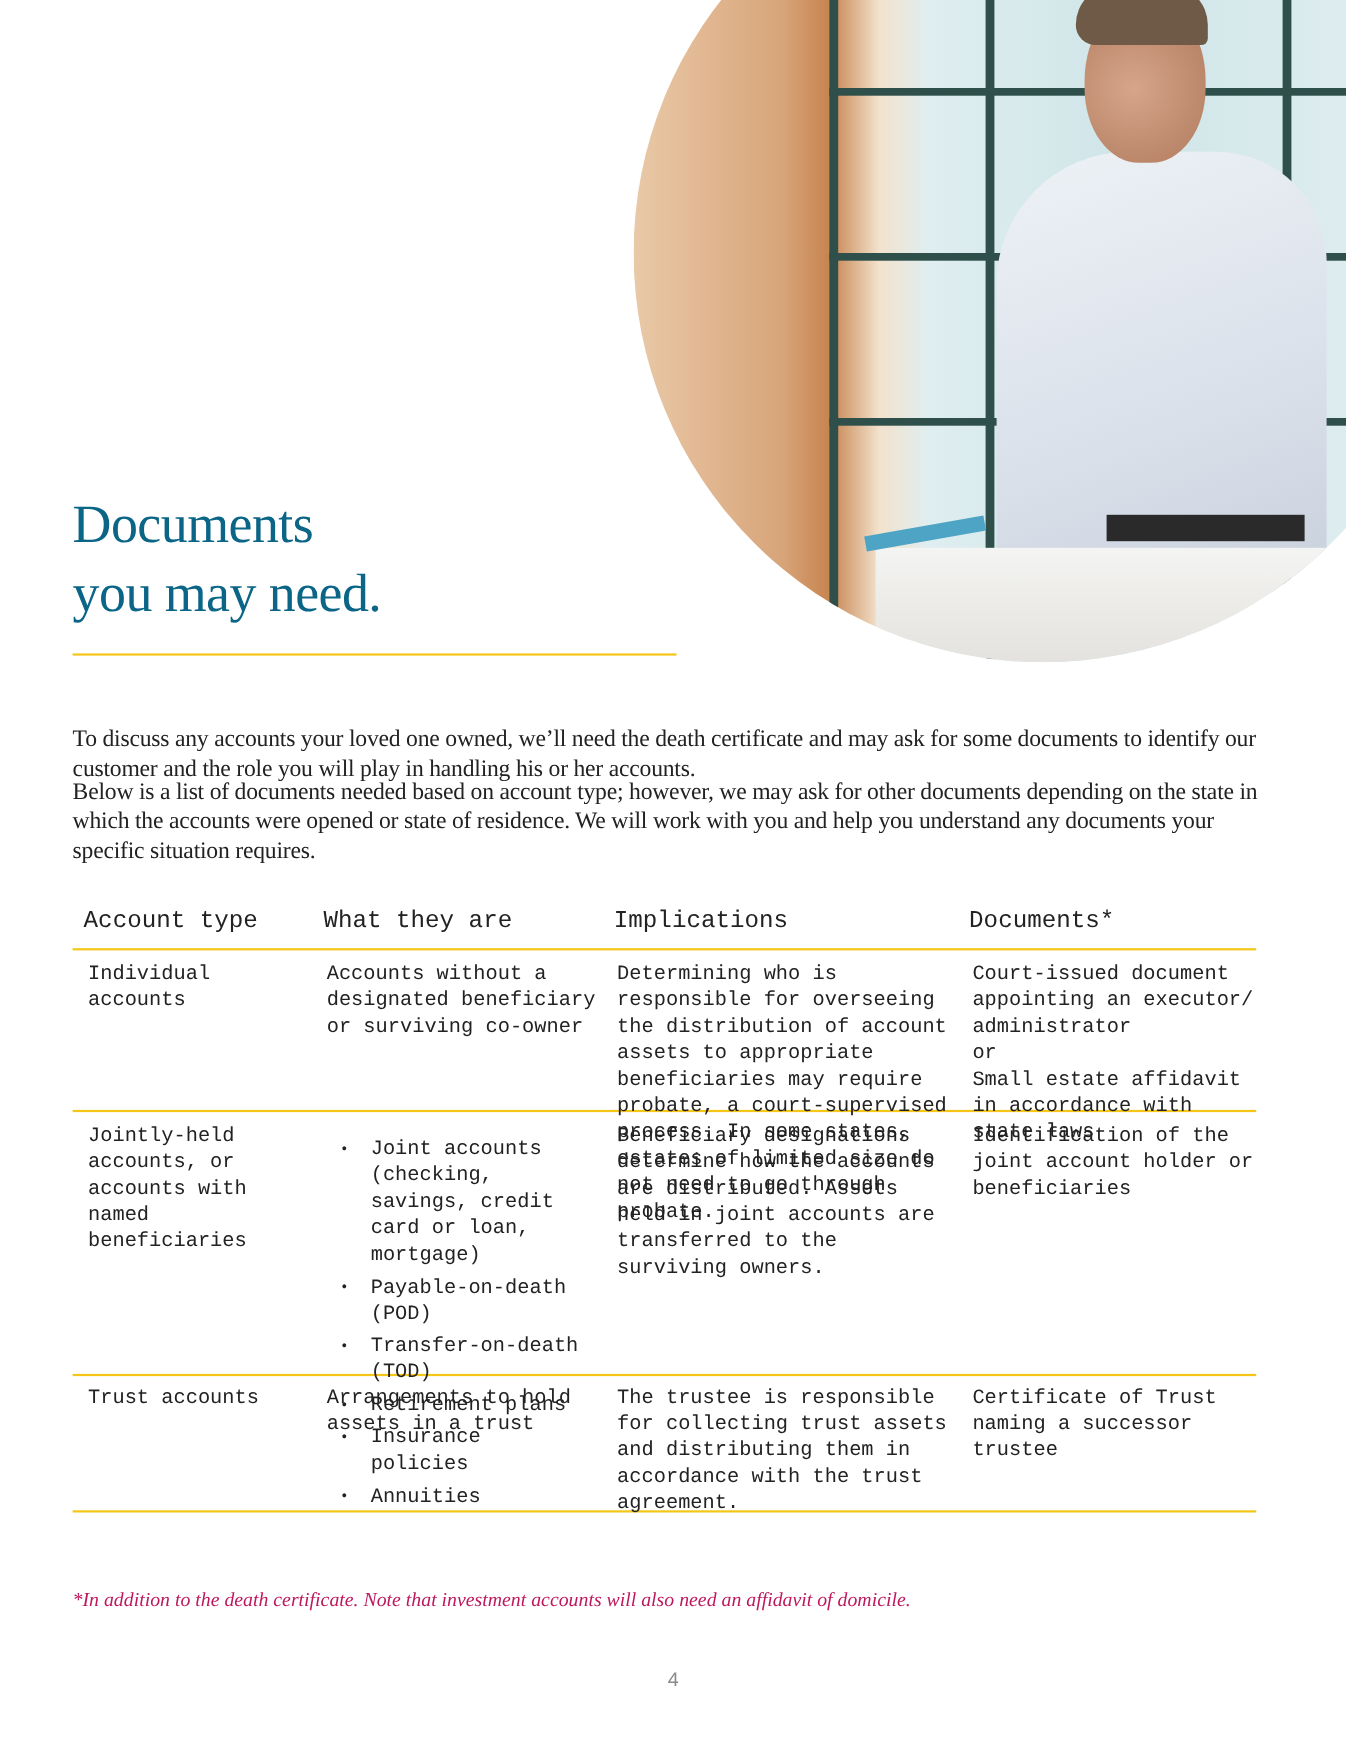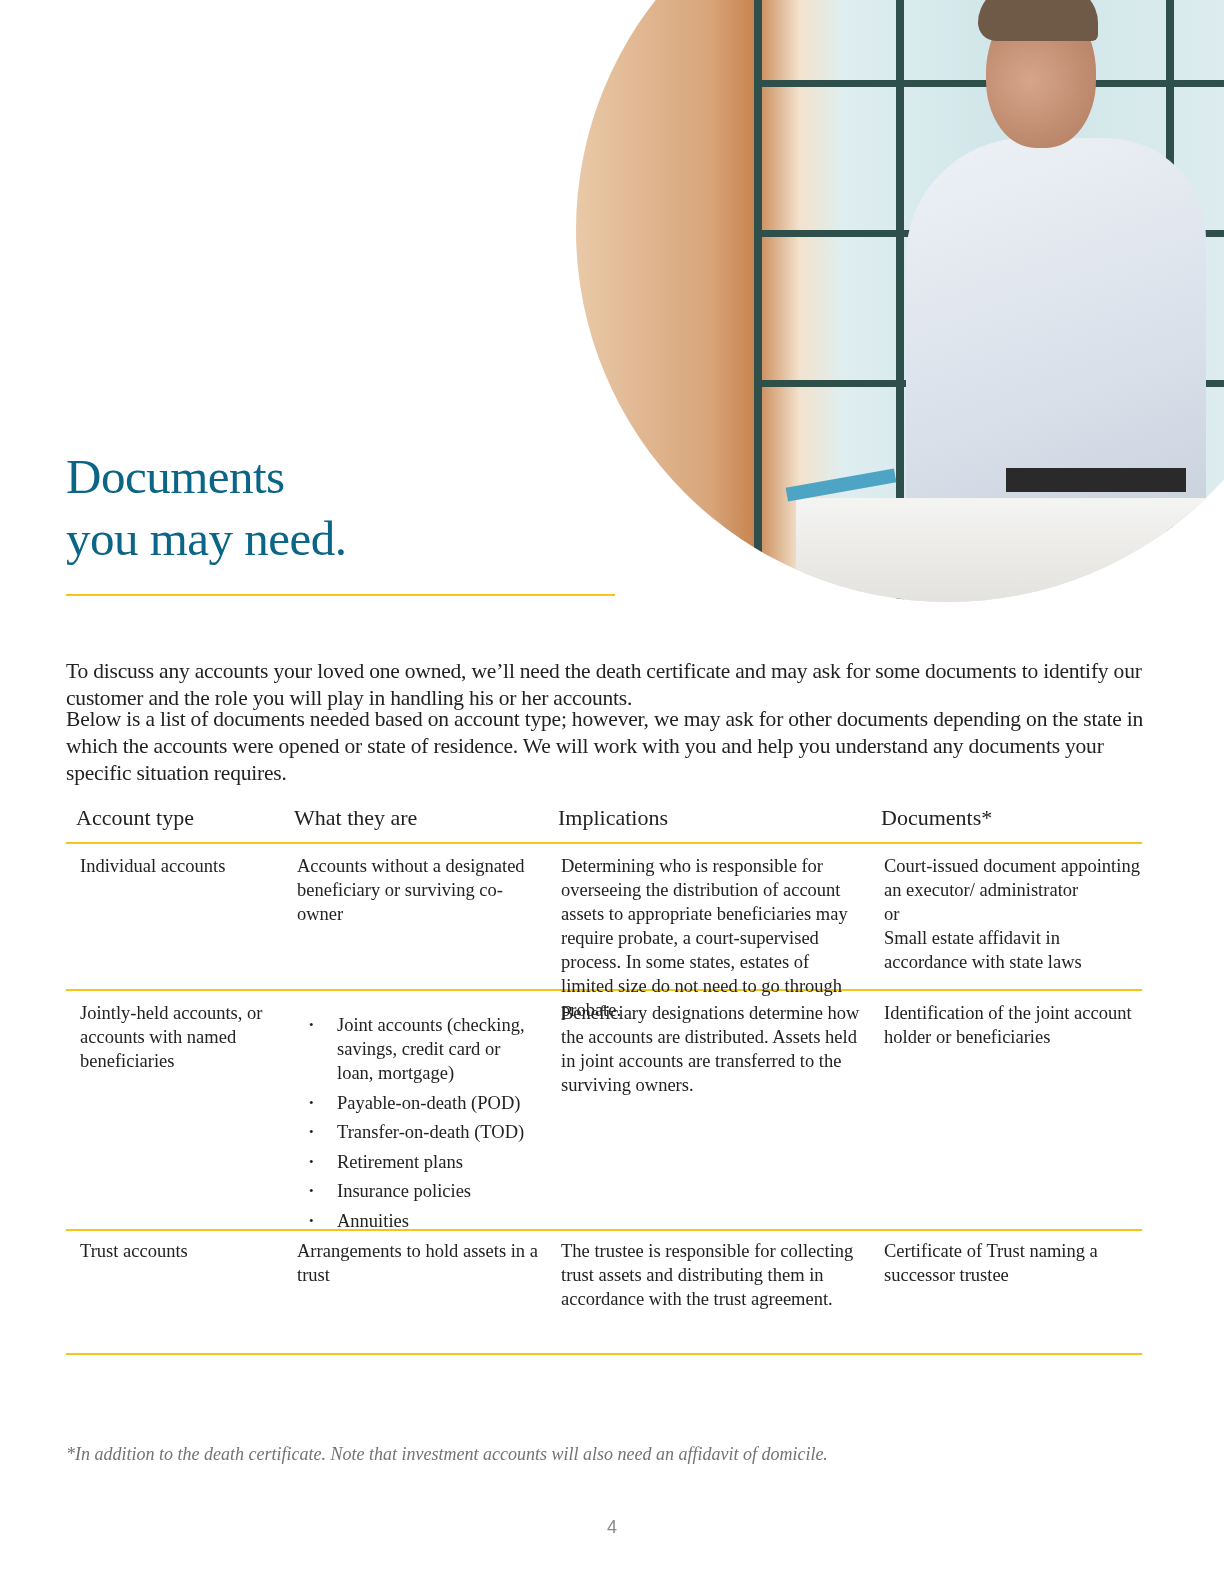--- a/index.html
+++ b/index.html
@@ -31,21 +31,21 @@
   .title { position: absolute; left: 66px; top: 446px; margin: 0;
            font-family: "Liberation Serif", "DejaVu Serif", serif; font-weight: normal;
            font-size: 49px; line-height: 62px; color: #0b6587; letter-spacing: -0.5px; }
   .title-rule { position: absolute; left: 66px; top: 594px; width: 549px; height: 2px; background: #f5c518; }
 
   .para { position: absolute; left: 66px; width: 1080px; margin: 0; font-size: 21.5px; line-height: 27px;
           color: #222222; letter-spacing: -0.2px; }
   .para-1 { top: 658px; }
   .para-2 { top: 706px; }
 
-  .table { position: absolute; left: 66px; top: 800px; width: 1076px; }
+  .table { position: absolute; left: 66px; top: 820px; width: 1076px; font-family: Liberation Mono, monospace; }
   .thead { display: flex; height: 42px; align-items: flex-start; }
   .th { font-size: 22px; line-height: 28px; color: #222222; padding-top: 4px; }
   .rule { height: 2px; background: #f5c518; width: 1076px; }
   .row { display: flex; }
   .cell { font-size: 18.5px; line-height: 24px; color: #222222; }
   .c1 { width: 214px; padding-left: 14px; box-sizing: border-box; }
   .c2 { width: 264px; padding-left: 17px; box-sizing: border-box; }
   .c3 { width: 322px; padding-left: 17px; box-sizing: border-box; }
   .c4 { width: 276px; padding-left: 18px; box-sizing: border-box; }
   .th.c1 { padding-left: 10px; }
@@ -54,21 +54,21 @@
   .th.c4 { padding-left: 15px; }
   .row-1 { height: 145px; padding-top: 10px; box-sizing: border-box; }
   .row-2 { height: 238px; padding-top: 10px; box-sizing: border-box; }
   .row-3 { height: 122px; padding-top: 8px; box-sizing: border-box; }
   ul.bullets { list-style: none; margin: 12px; padding: 0; }
   ul.bullets li { position: relative; padding-left: 28px; margin-bottom: 5.5px; }
   ul.bullets li::before { content: "•"; position: absolute; left: 0; top: 0; font-size: 13px; color: #222; }
   .line { display: block; }
 
   .footnote { position: absolute; left: 66px; top: 1444px; font-style: italic; font-size: 18px;
-              color: #737373; margin: 0; }
+              color: #be185d; margin: 0; }
   .page-num { position: absolute; left: 0; width: 1224px; top: 1517px; text-align: center;
               font-family: "Liberation Sans", "DejaVu Sans", sans-serif; font-size: 18px; color: #8a8a8a; }
 </style>
 </head>
 <body>
 
 <div class="photo" title="Man standing at a counter looking through a folder of documents">
   <div class="photo-circle">
     <div class="win-frame-v" style="left:178px;"></div>
     <div class="win-frame-v" style="left:320px;"></div>

